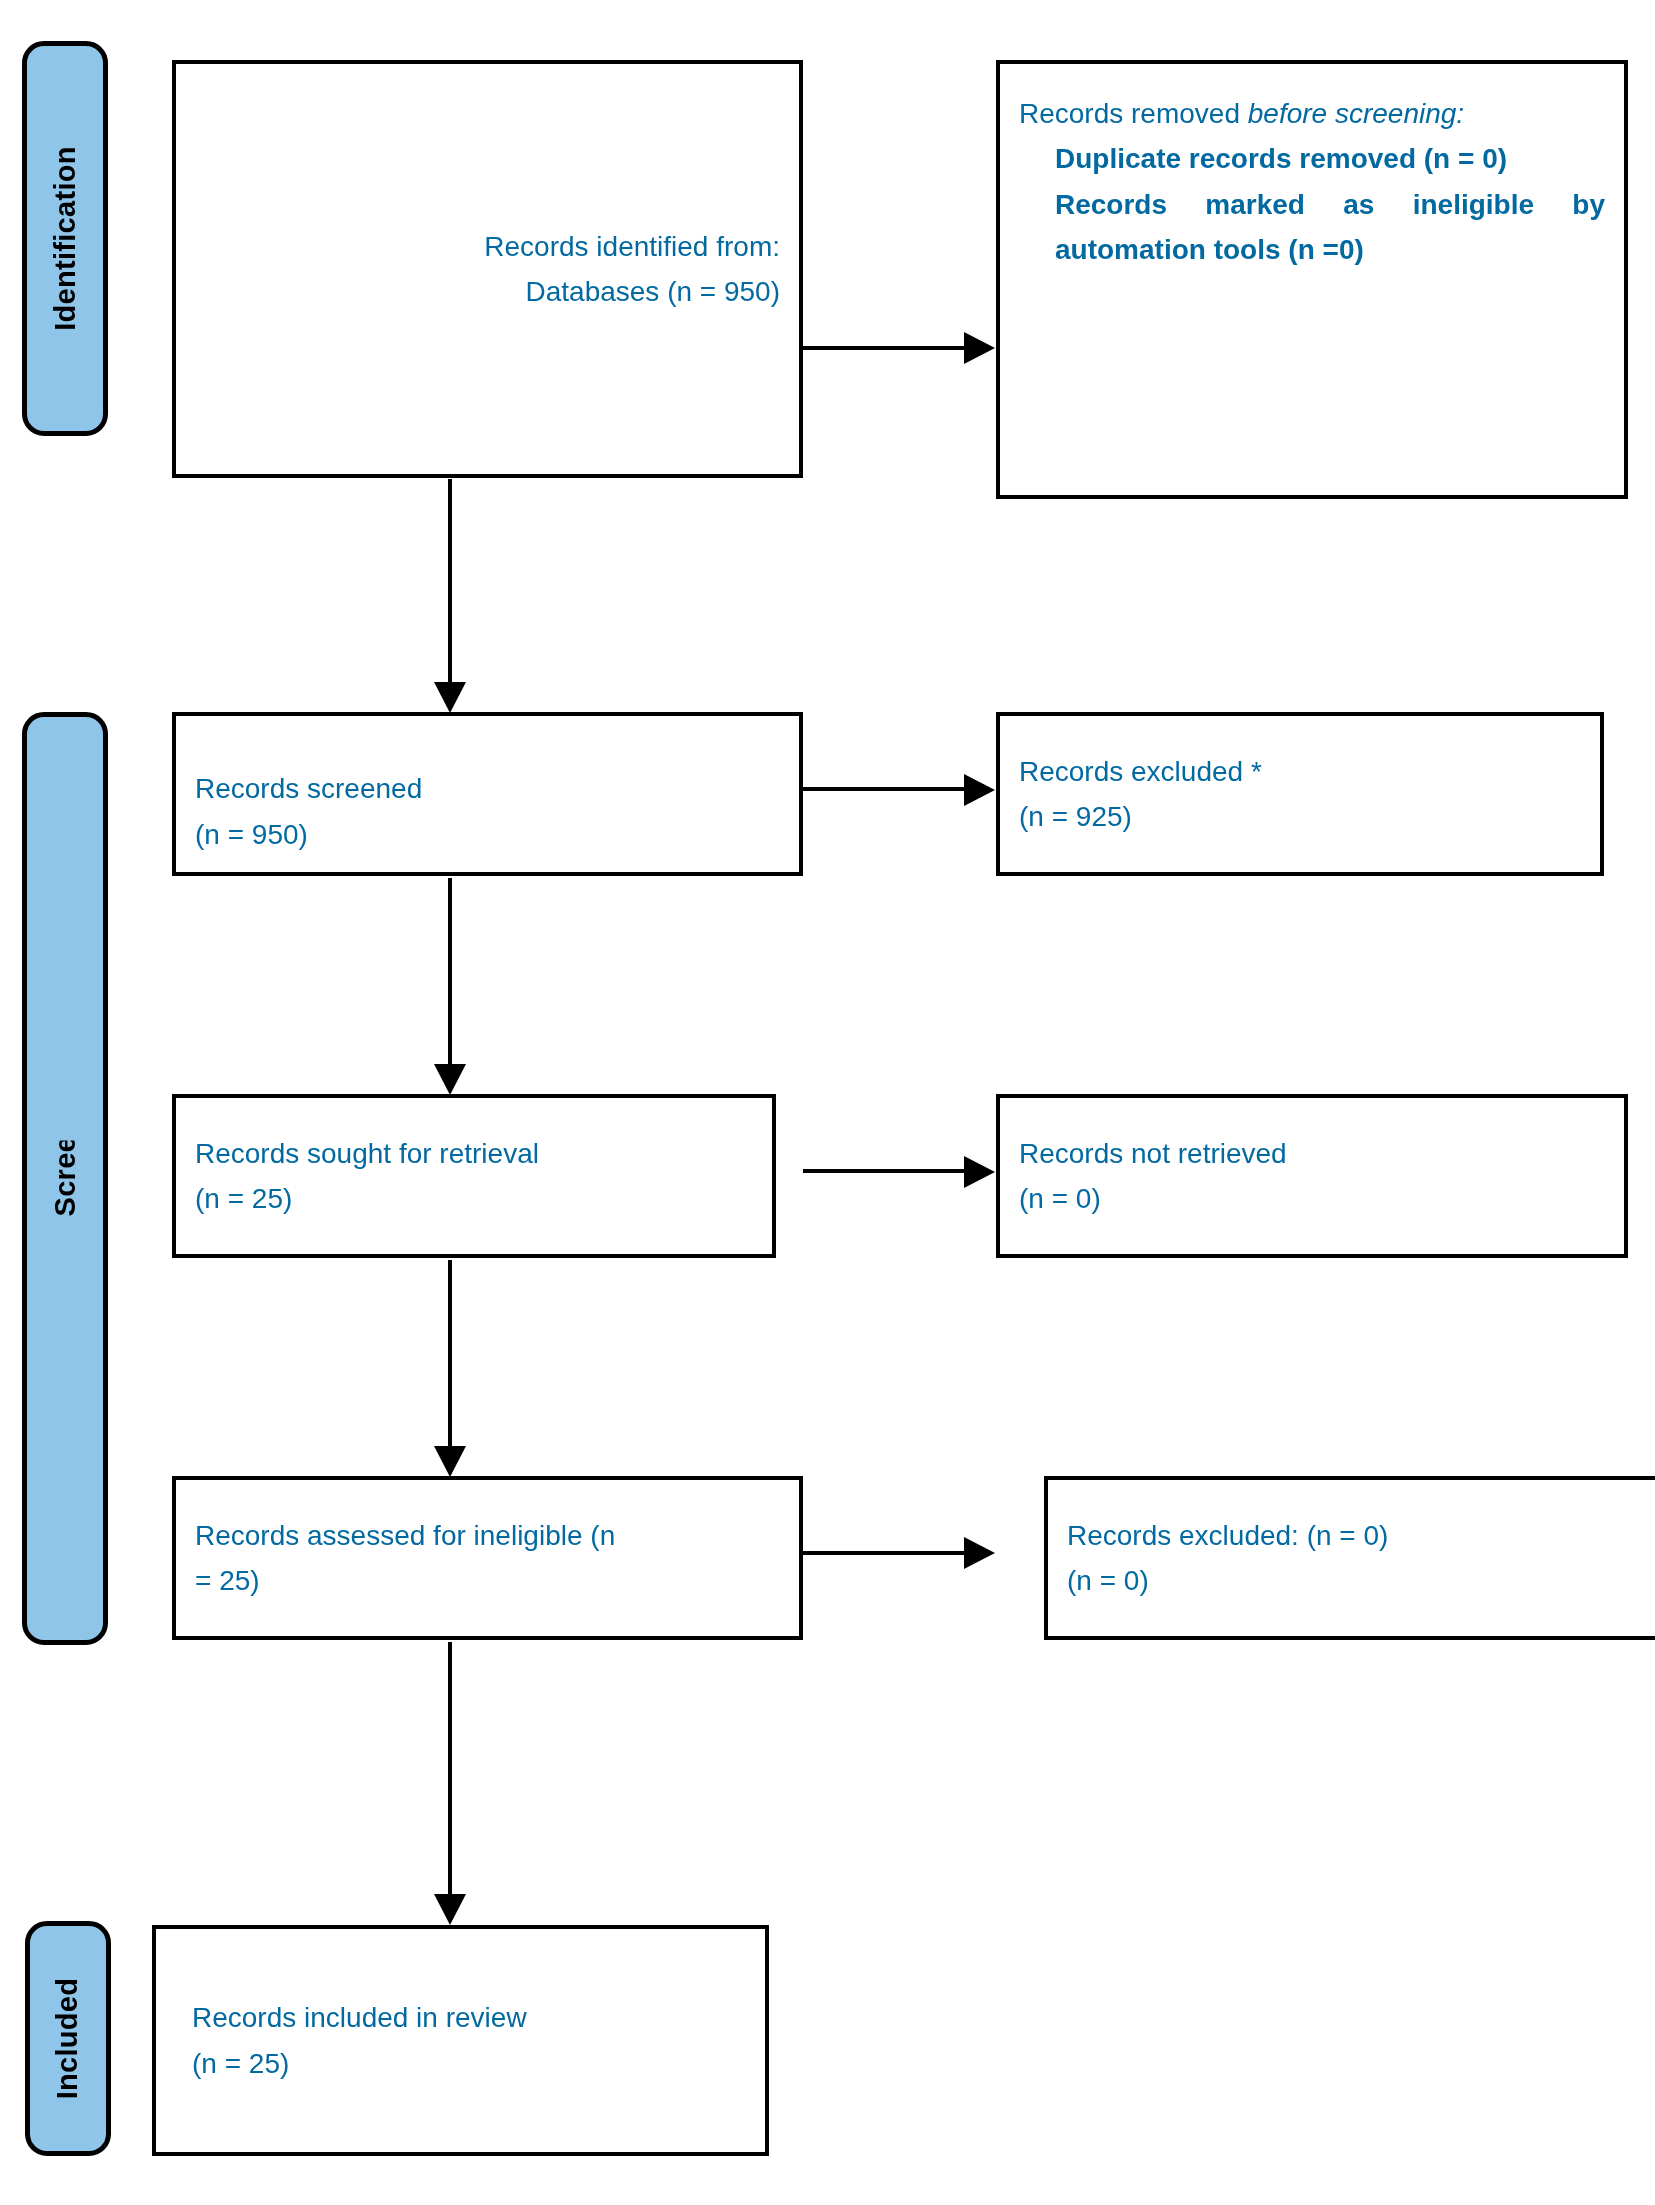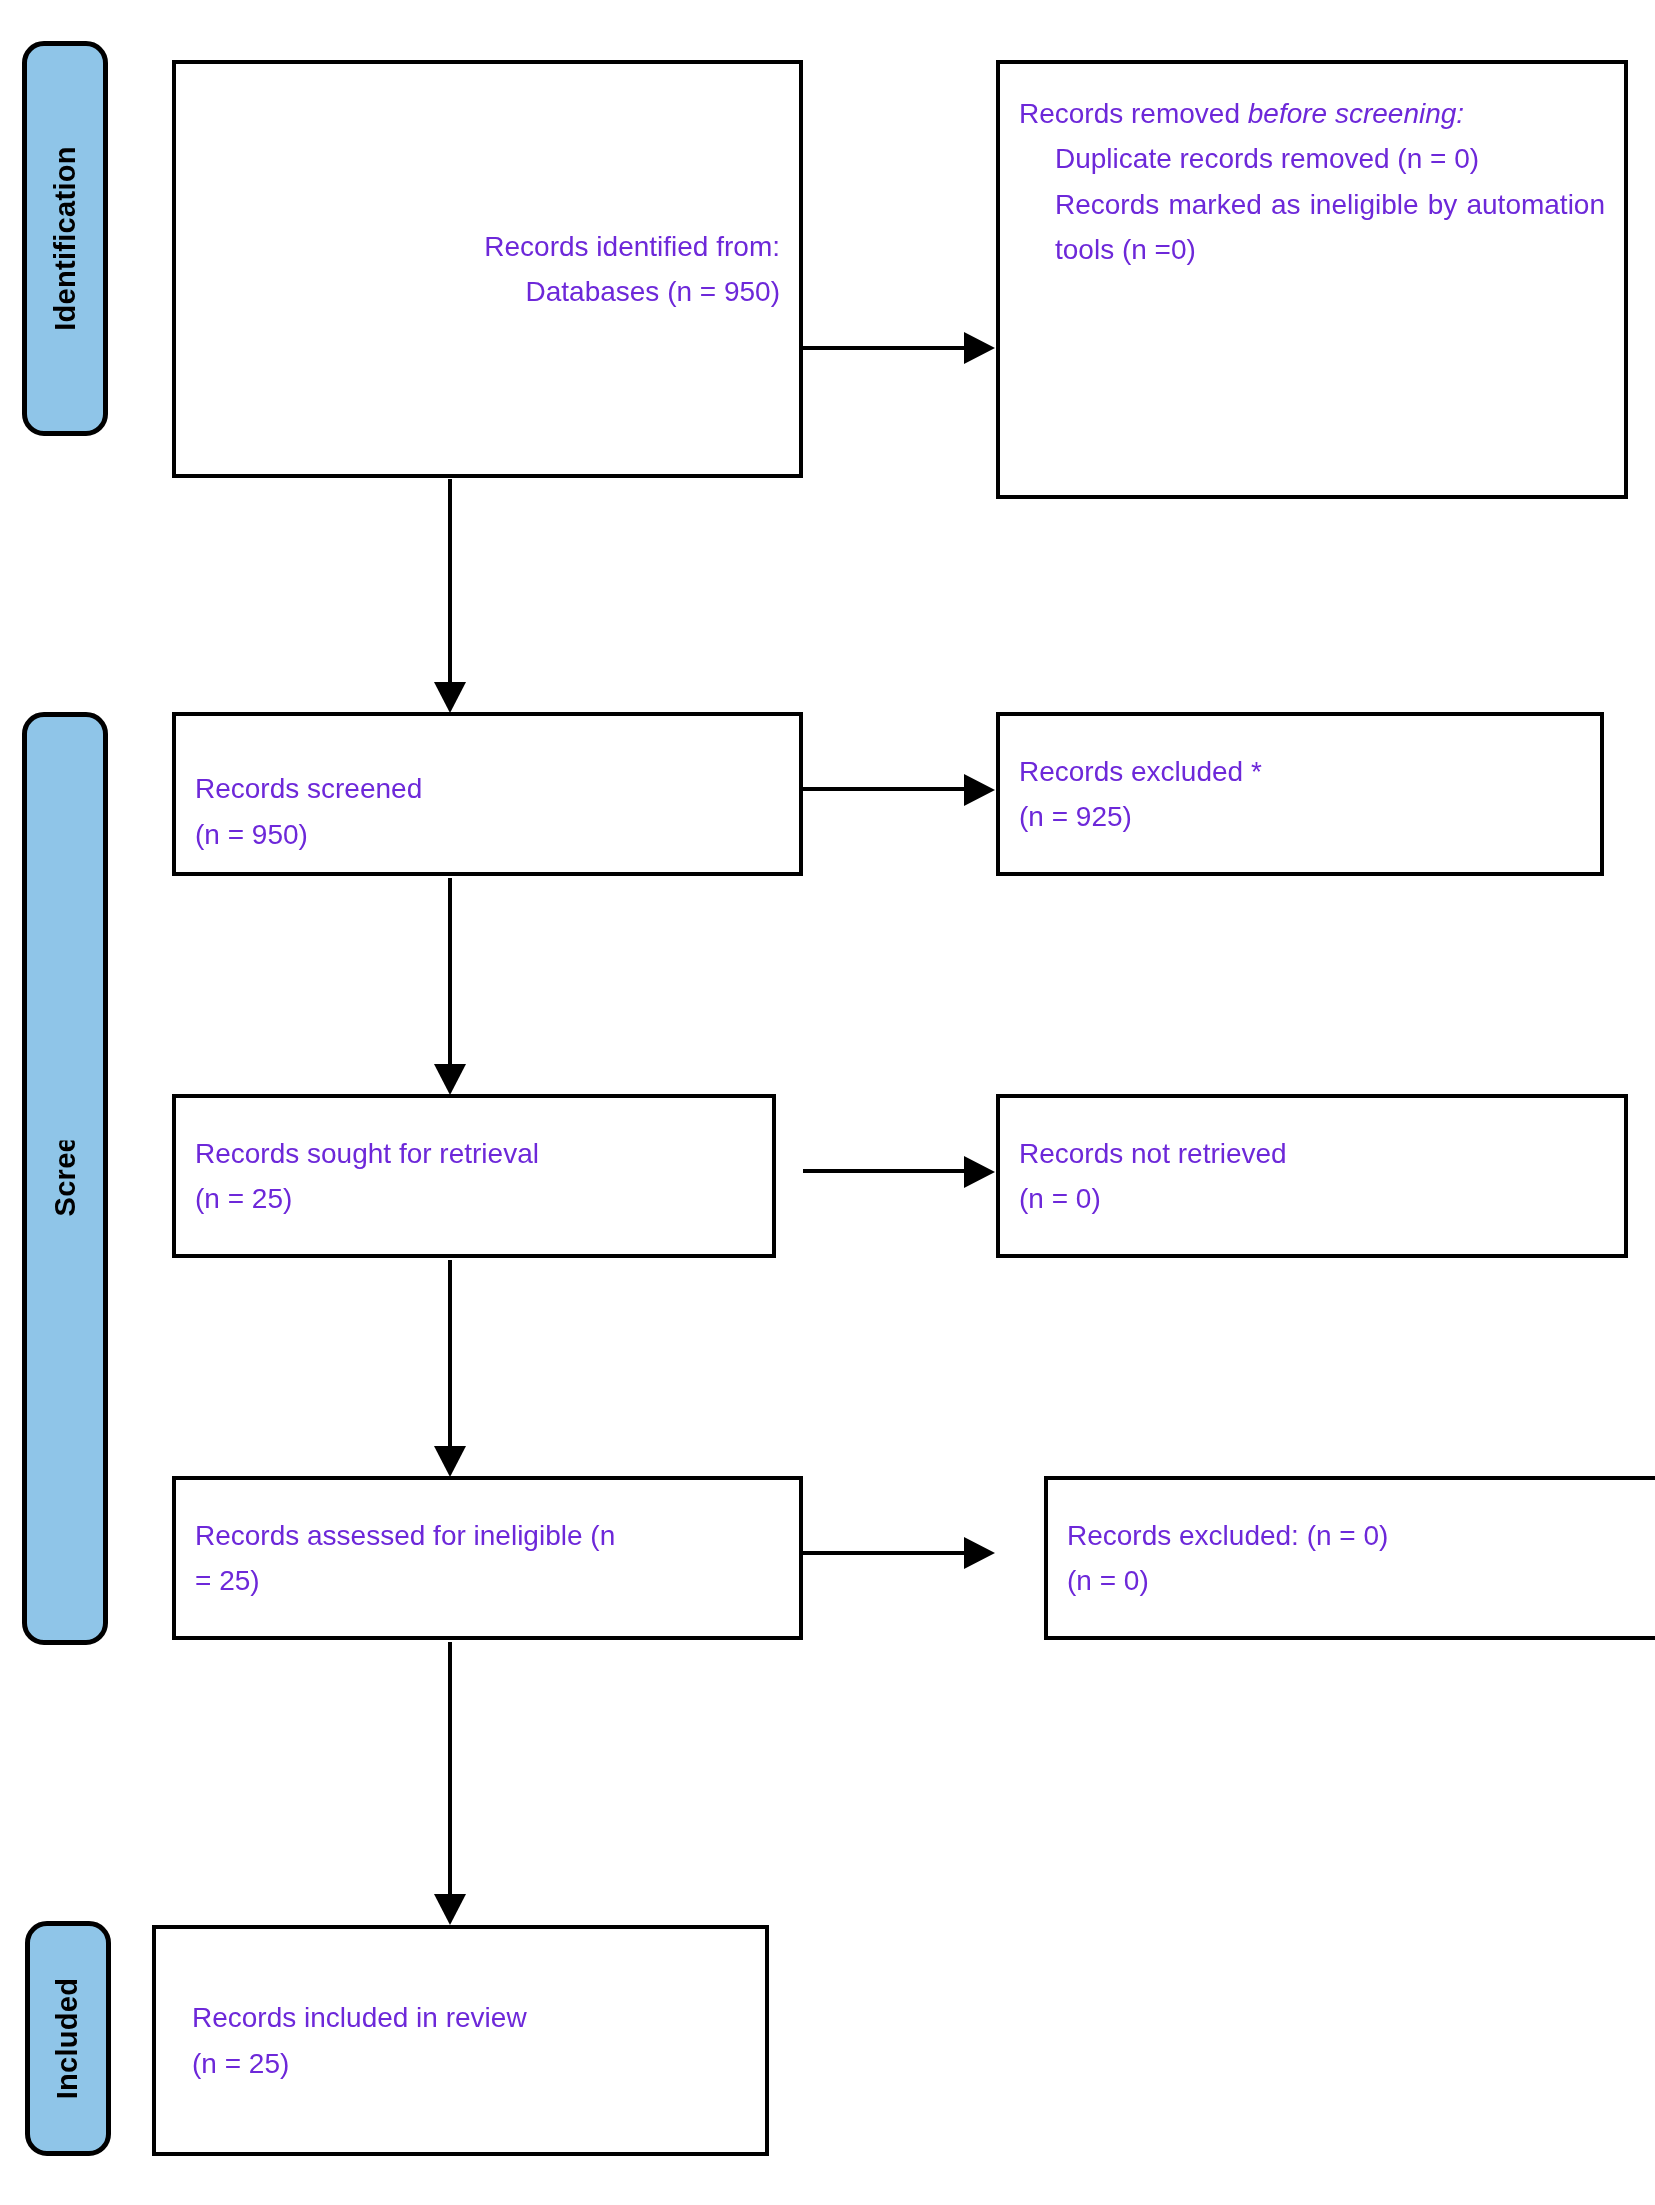--- a/index.html
+++ b/index.html
@@ -51,30 +51,31 @@
     background: #ffffff;
     border: 4.6px solid #000000;
     box-sizing: border-box;
     padding: 15px 19px;
     display: flex;
     flex-direction: column;
     justify-content: center;
   }
   .flow-box .line {
     font-size: 28px;
-    color: #6d28d9;
+    color: #0369a1;
     line-height: 1.62;
     white-space: nowrap;
   }
   .flow-box .line.wrap {
     white-space: normal;
   }
   .flow-box .line.indent {
     padding-left: 36px;
     white-space: normal;
+    font-weight: bold;
   }
   .flow-box .line.justify {
     text-align: justify;
     text-align-last: left;
   }
   .flow-box .ital {
     font-style: italic;
   }
 
   

